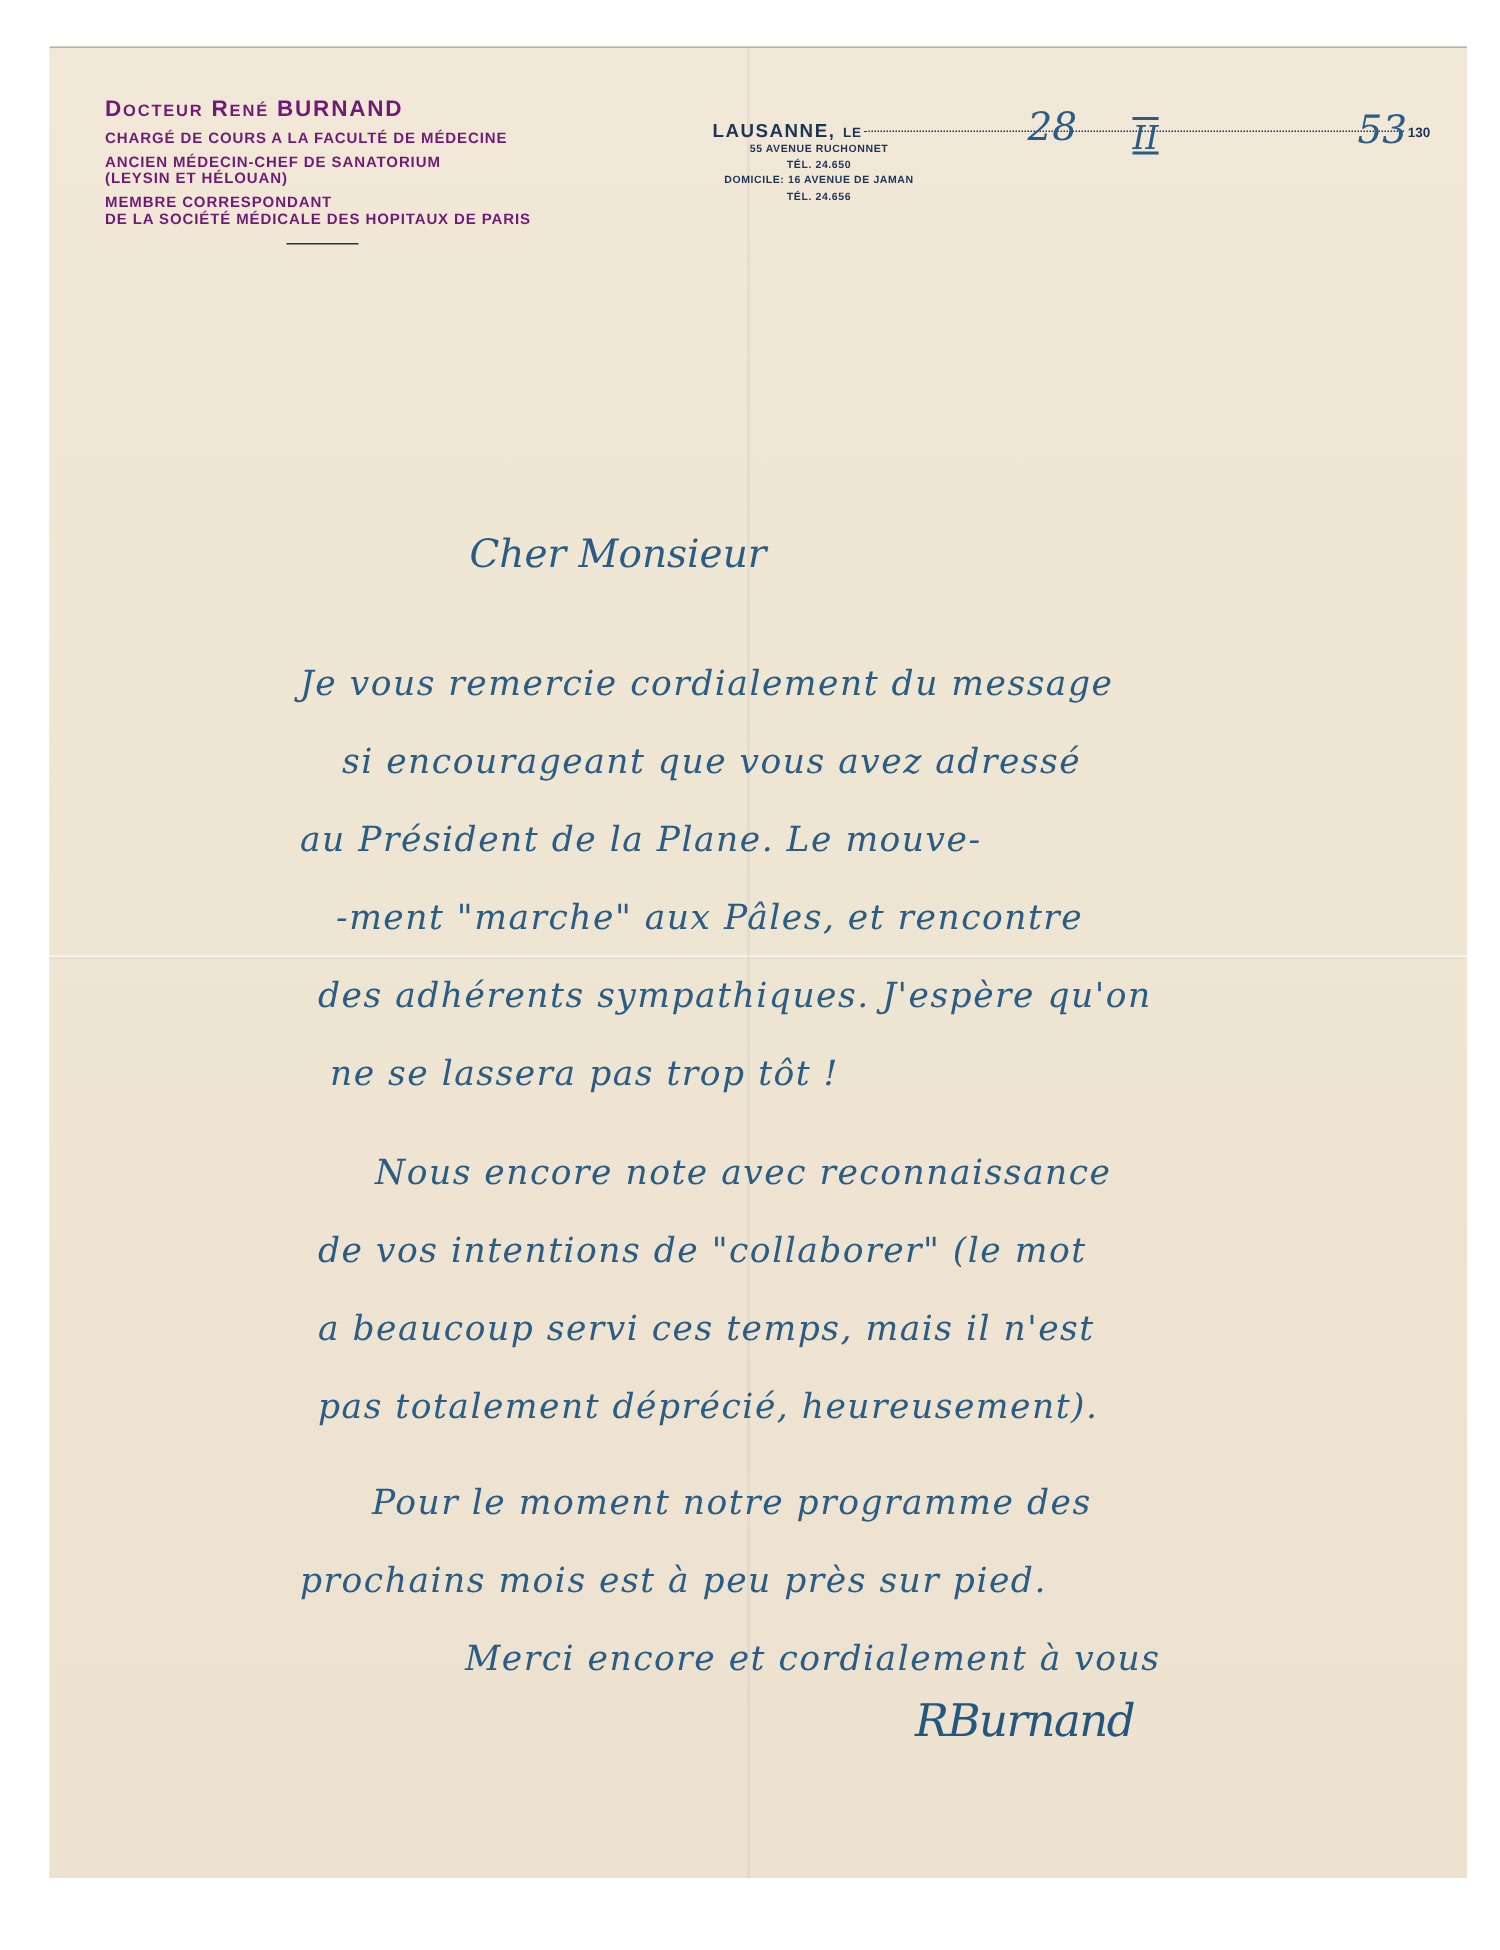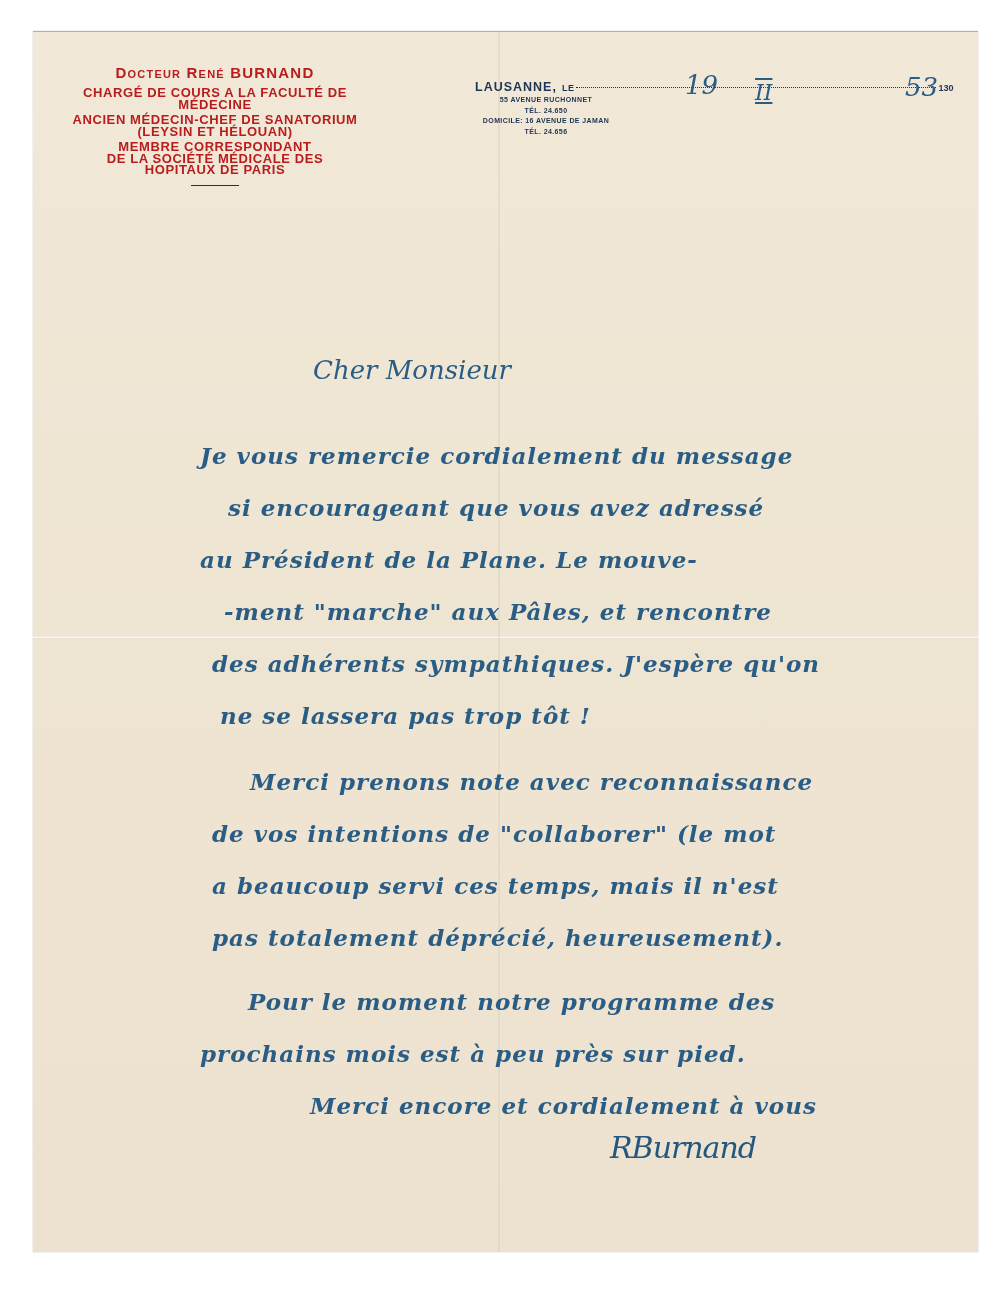--- a/index.html
+++ b/index.html
@@ -12,40 +12,40 @@
   }
   .fold {
     position:absolute; left:0; width:100%; top:604px; height:3px;
     background: linear-gradient(180deg, rgba(255,255,255,0.0), rgba(255,255,255,0.7), rgba(200,190,170,0.35));
   }
   .vfold {
     position:absolute; top:0; height:100%; left:465px; width:2px;
     background: rgba(200,190,170,0.25);
   }
   .lh-left {
-    position:absolute; left:70px; top:64px; width:290px; text-align:center; color:#b91c1c;
+    position:absolute; left:70px; top:64px; width:290px; text-align:left; color:#701a75;
   }
   .lh-name { font-size:15px; font-weight:bold; letter-spacing:1.2px; margin-bottom:6px; font-variant:small-caps; }
-  .lh-line { font-size:13px; font-weight:bold; letter-spacing:0.6px; line-height:11.5px; }
+  .lh-line { font-size:10px; font-weight:bold; letter-spacing:0.6px; line-height:11.5px; }
   .lh-gap { height:4px; }
   .lh-rule { width:48px; height:1px; background:#1d3454; margin:9px auto 0; }
   .lh-right { position:absolute; left:475px; top:80px; color:#1d3454; }
   .city-row { display:flex; align-items:baseline; font-weight:bold; }
   .city { font-size:12.5px; letter-spacing:1px; }
   .le { font-size:9px; margin-left:5px; letter-spacing:0.5px; }
   .dots { width:360px; border-bottom:1px dotted #1d3454; margin-left:2px; transform:translateY(-3px); }
   .year { font-size:9px; margin-left:2px; }
   .addr { margin-left:-4px; margin-top:1px; text-align:center; width:150px; }
   .addr div { font-size:7px; font-weight:bold; letter-spacing:0.4px; line-height:10.5px; }
   .hw { position:absolute; color:#2a5d85; font-family:"DejaVu Serif", serif; font-style:italic; }
   .date-day { left:685px; top:70px; font-size:26px; }
   .date-month { left:755px; top:80px; font-size:22px; text-decoration:overline underline; }
   .date-year { left:905px; top:72px; font-size:26px; }
   .body-text { position:absolute; left:200px; top:340px; width:660px; color:#2a5d85;
-               font-family:"DejaVu Serif", serif; font-style:italic; font-size:23px; letter-spacing:1px;font-weight:bold; }
+               font-family:"DejaVu Serif", serif; font-style:italic; font-size:23px; letter-spacing:1px; }
   .body-line { height:52px; line-height:52px; white-space:nowrap; }
   .salutation { position:absolute; left:313px; top:355px; font-size:26px; }
   .sig { position:absolute; left:610px; top:1130px; font-size:30px; color:#24577d; font-family:"DejaVu Serif", serif; font-style:italic; letter-spacing:-1px; }
 </style>
 </head>
 <body>
 
 <div class="paper">
   <div class="fold"></div>
   <div class="vfold"></div>
@@ -71,34 +71,34 @@
     <span class="year">130</span>
   </div>
   <div class="addr">
     <div>55 AVENUE RUCHONNET</div>
     <div>TÉL. 24.650</div>
     <div>DOMICILE: 16 AVENUE DE JAMAN</div>
     <div>TÉL. 24.656</div>
   </div>
 </div>
 
-<div class="hw date-day">19</div>
+<div class="hw date-day">28</div>
 <div class="hw date-month">II</div>
 <div class="hw date-year">53</div>
 
 <div class="hw salutation">Cher Monsieur</div>
 
 <div class="body-text" style="top:430px;">
   <div class="body-line" style="margin-left:0px;">Je vous remercie cordialement du message</div>
   <div class="body-line" style="margin-left:28px;">si encourageant que vous avez adressé</div>
   <div class="body-line" style="margin-left:0;">au Président de la Plane. Le mouve-</div>
   <div class="body-line" style="margin-left:24px;">-ment "marche" aux Pâles, et rencontre</div>
   <div class="body-line" style="margin-left:12px;">des adhérents sympathiques. J'espère qu'on</div>
   <div class="body-line" style="margin-left:20px;">ne se lassera pas trop tôt !</div>
-  <div class="body-line" style="margin-left:50px; margin-top:14px;">Merci prenons note avec reconnaissance</div>
+  <div class="body-line" style="margin-left:50px; margin-top:14px;">Nous encore note avec reconnaissance</div>
   <div class="body-line" style="margin-left:12px;">de vos intentions de "collaborer" (le mot</div>
   <div class="body-line" style="margin-left:12px;">a beaucoup servi ces temps, mais il n'est</div>
   <div class="body-line" style="margin-left:12px;">pas totalement déprécié, heureusement).</div>
   <div class="body-line" style="margin-left:48px; margin-top:12px;">Pour le moment notre programme des</div>
   <div class="body-line" style="margin-left:0px;">prochains mois est à peu près sur pied.</div>
   <div class="body-line" style="margin-left:110px;">Merci encore et cordialement à vous</div>
 </div>
 
 <div class="sig">RBurnand</div>
 

